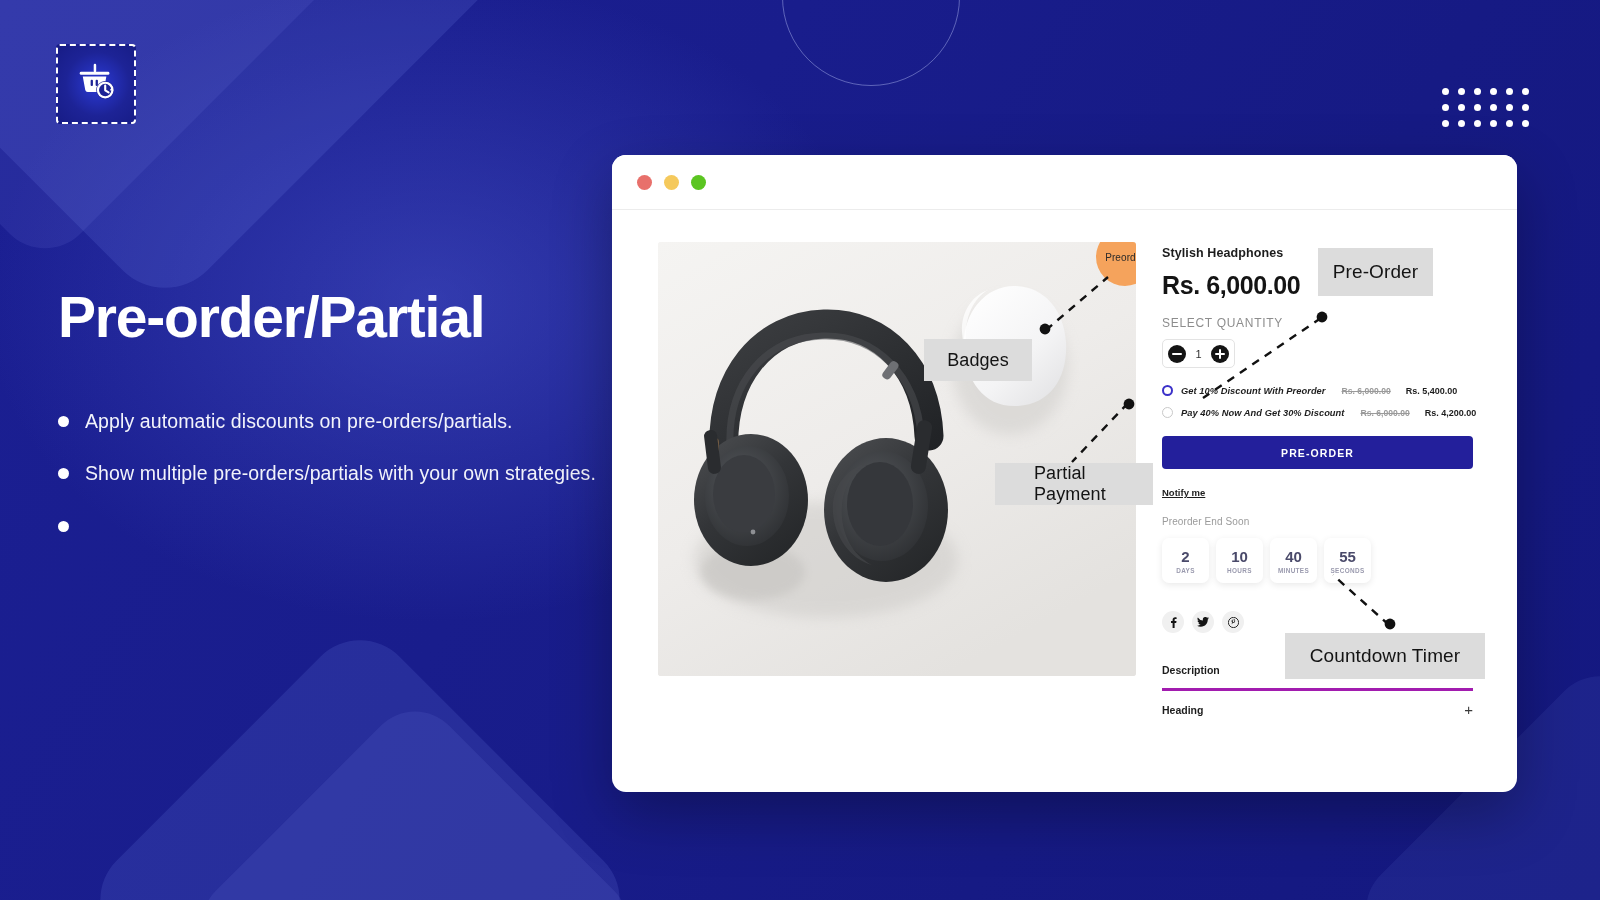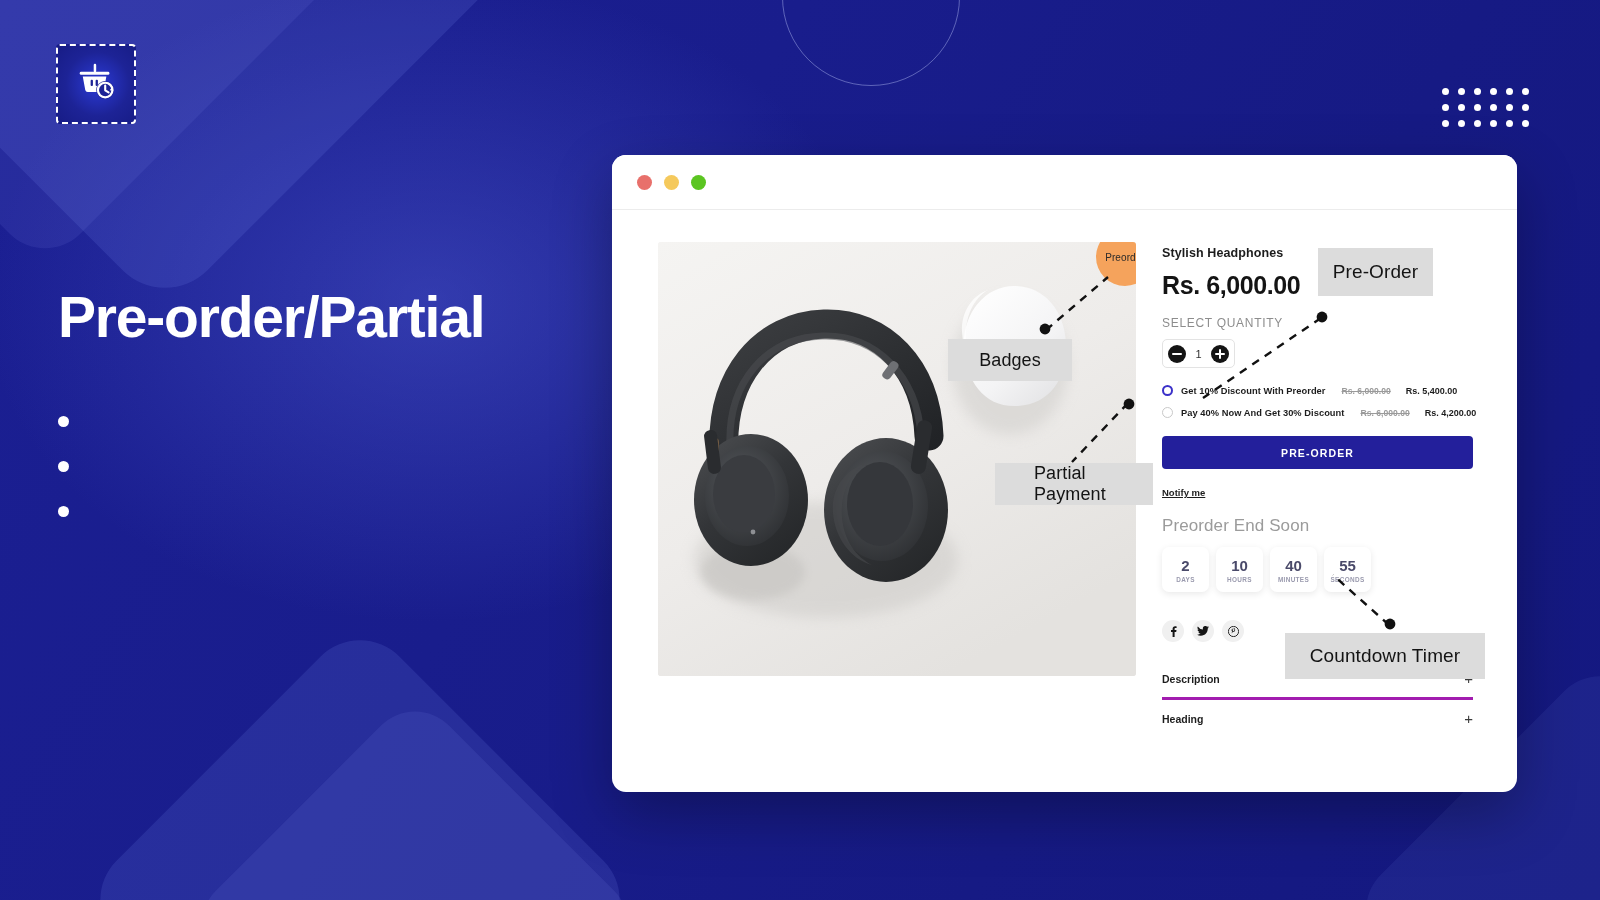--- a/index.html
+++ b/index.html
@@ -91,32 +91,32 @@
     height:2.2px; background:#fff; border-radius:1px; }
   .qty-btn.plus::after { content:""; position:absolute; left:7.9px; top:4px;
     width:2.2px; height:10px; background:#fff; border-radius:1px; }
   .qty-val { font-size:11px; color:#303030; }
 
   .opt-row { display:flex; align-items:center; gap:8px; margin-top:17px; }
   .opt-row.second { margin-top:11px; }
   .radio { width:11px; height:11px; border-radius:50%; border:2px solid #3b31c9;
     flex:0 0 11px; background:#fff; }
   .radio.off { border-color:#c9c9c9; border-width:1.5px; }
-  .opt-label { font-size:9.3px; font-weight:700; color:#1d1d1d; letter-spacing:0.05px; }
+  .opt-label { font-size:9.3px; font-weight:700; color:#1d1d1d; letter-spacing:0.05px;font-style:italic; }
   .opt-old { font-size:8.6px; color:#9a9a9a; text-decoration:line-through;
     margin-left:8px; font-weight:700; }
   .opt-new { font-size:9px; color:#1d1d1d; font-weight:700; margin-left:7px; }
 
   .preorder-btn { margin-top:18px; width:311px; height:33px; background:#231f9b;
     border-radius:4px; color:#ffffff; font-size:10.5px; font-weight:700;
     letter-spacing:1.1px; display:flex; align-items:center; justify-content:center; }
 
   .notify { margin-top:18px; font-size:9.5px; font-weight:700; color:#1d1d1d;
     text-decoration:underline; display:inline-block; }
-  .end-soon { margin-top:16px; font-size:17px; color:#9b9b9b; letter-spacing:0.1px; }
+  .end-soon { margin-top:16px; font-size:10px; color:#9b9b9b; letter-spacing:0.1px; }
 
   .timer { margin-top:11px; display:flex; gap:7px; }
   .t-cell { width:47px; height:45px; background:#fff; border-radius:7px;
     box-shadow:0 2px 7px rgba(0,0,0,0.09); display:flex; flex-direction:column;
     align-items:center; justify-content:center; gap:2px; }
   .t-num { font-size:15px; font-weight:700; color:#4a4a6a; }
   .t-lab { font-size:6.4px; font-weight:700; color:#9a9aae; letter-spacing:0.35px; }
 
   .socials { margin-top:28px; display:flex; gap:8px; }
   .soc { width:22px; height:22px; border-radius:50%; background:#f0f0f0;
@@ -124,21 +124,21 @@
 
   .acc { margin-top:18px; }
   .acc-row { display:flex; align-items:center; justify-content:space-between;
     width:311px; padding:10px 0; font-size:10.5px; font-weight:700; color:#1d1d1d; }
   .acc-row.bordered { border-top:3px solid #a21caf; }
   .acc-plus { font-size:15px; color:#3a3a3a; font-weight:400; }
 
   
   .callout { position:absolute; background:#dcdcdc; color:#141414;
     display:flex; align-items:center; justify-content:center; letter-spacing:0.1px; }
-  #c-badges  { left:948px; top:339px; width:124px; height:42px; font-size:18px; }
+  #c-badges  { left:924px; top:339px; width:108px; height:42px; font-size:18px; }
   #c-partial { left:995px; top:463px; width:158px; height:42px; font-size:18px;padding-left:39px; }
   #c-preorder{ left:1318px; top:248px; width:115px; height:48px; font-size:19px; }
   #c-timer   { left:1285px; top:633px; width:200px; height:46px; font-size:19px; }
 
   #leaders { position:absolute; inset:0; pointer-events:none; }
 </style>
 </head>
 <body>
 
 <div id="bg">
@@ -184,23 +184,25 @@
       <path d="M40.6 29.4l1.6 3.6-3.8-.5z" fill="#fff"></path>
     </svg>
   </span>
 </div>
 
 <h1 id="headline">Pre-order/Partial</h1>
 
 <div id="bullets">
     <div class="bullet">
       <span class="dot"></span>
+      <span class="txt">Apply automatic discounts on pre-orders/partials.</span>
     </div>
     <div class="bullet">
       <span class="dot"></span>
+      <span class="txt">Show multiple pre-orders/partials with your own strategies.</span>
     </div>
     <div class="bullet">
       <span class="dot"></span>
     </div>
   </div>
 
 <div id="browser">
   <div id="titlebar">
     <span class="light l-red"></span>
     <span class="light l-yel"></span>

